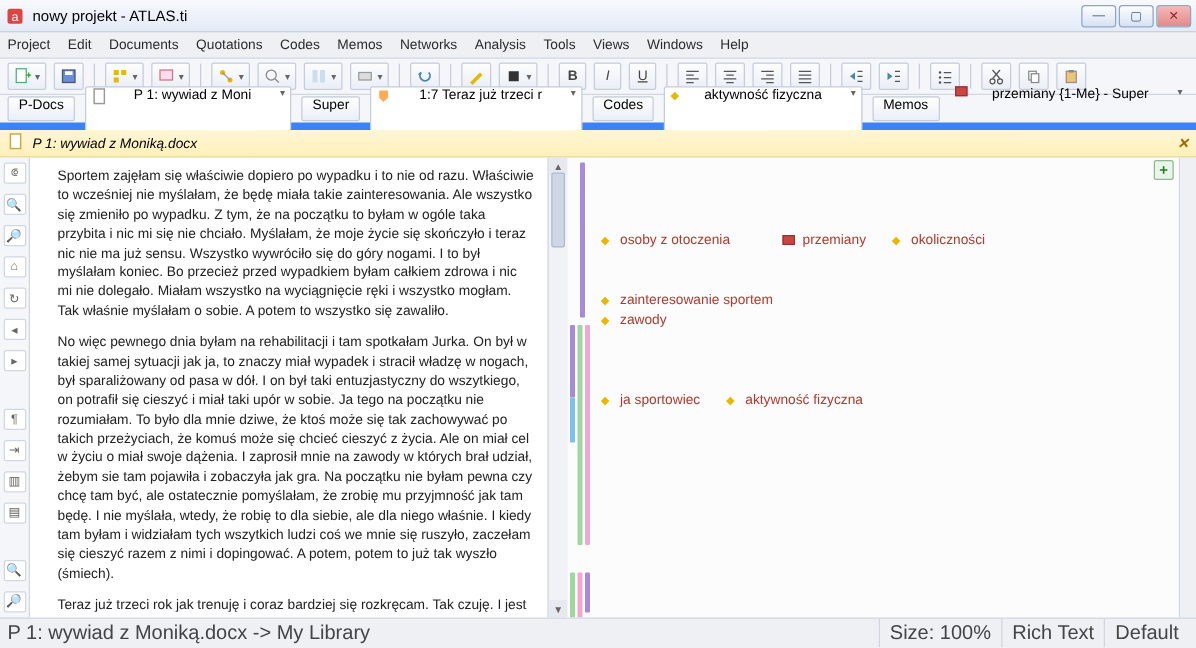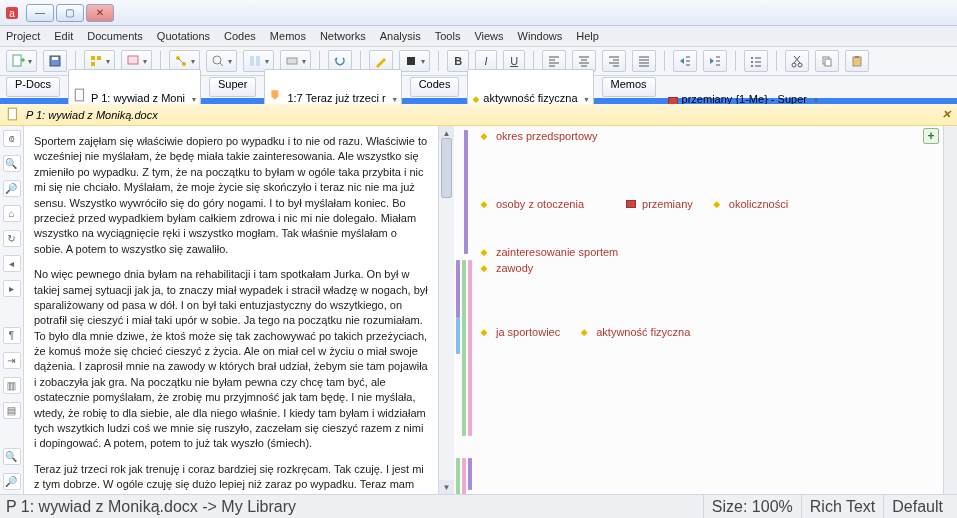--- a/index.html
+++ b/index.html
@@ -11,31 +11,31 @@
 .winbtn { width:28px; height:18px; border:1px solid #8fa5c7; border-radius:3px; background:linear-gradient(#fdfefe,#d6e2f2); display:flex; align-items:center; justify-content:center; font-size:10px; color:#3a5a8a;}
 .winbtn.close { background:linear-gradient(#f7b7b7,#e28a8a); color:#8a2a2a;}
 .menubar { height:20px; display:flex; align-items:center; padding:0 6px; gap:14px; font-size:11px; color:#2b2b2b; background:#eef0f4;}
 .menubar span { cursor:default;text-align:right; }
 .toolbar1 { height:30px; display:flex; align-items:center; padding:2px 6px; gap:6px; border-top:1px solid #d0d6e2; border-bottom:1px solid #d0d6e2; background:#f4f6fa;}
 .tbtn { height:22px; min-width:22px; border:1px solid #c5ccda; border-radius:2px; background:linear-gradient(#fdfdfe,#eaeef6); display:inline-flex; align-items:center; justify-content:center; font-size:11px; color:#444; padding:0 4px;}
 .tbsep { width:1px; height:20px; background:#c5ccda; margin:0 2px;}
 .drop::after{ content:"▾"; font-size:8px; margin-left:3px; color:#666;}
 .icons svg { width:14px; height:14px; }
 .toolbar2 { height:28px; display:flex; align-items:center; padding:2px 6px; gap:8px; border-bottom:6px solid #3b82f6; background:#f4f6fa; font-size:11px;}
-.combo { height:36px; border:1px solid #c5ccda; background:#fff; display:flex; align-items:flex-end; padding:0 4px; border-radius:2px; gap:4px;}
+.combo { height:36px; border:1px solid #c5ccda; background:#fff; display:flex; align-items:flex-start; padding:0 4px; border-radius:2px; gap:20px;}
 .combo::after{ content:"▾"; font-size:8px; color:#666; margin-left:3px;}
 .lbl-btn { height:20px; padding:0 8px; border:1px solid #c5ccda; border-radius:2px; background:linear-gradient(#fff,#eaeef6);}
 .doctab-row { height:22px; background:linear-gradient(#fff6d6,#fff0b8); border-bottom:1px solid #e7d88a; display:flex; align-items:center; padding:0 6px; font-size:11px; gap:6px;font-style:italic;}
 .doctab-row .closex { margin-left:auto; font-weight:bold; color:#a06a00; cursor:default;}
 .main { flex:1; display:flex; overflow:hidden; }
 .side-tools { width:24px; background:#f4f6fa; border-right:1px solid #d0d6e2; display:flex; flex-direction:column; align-items:center; padding:4px 0; gap:8px;}
 .side-tools .sb { width:18px; height:18px; border:1px solid #d0d6e2; border-radius:2px; background:#fff; display:flex; align-items:center; justify-content:center; font-size:10px; color:#666;}
 .doc-pane { flex:0 0 430px; position:relative; display:flex; }
 .doc-text { flex:1; background:#fff; padding:8px 10px; font-family:Georgia,"Times New Roman",serif; font-size:11px; line-height:1.4; color:#222; overflow:hidden; }
-.doc-text p { margin-bottom:10px; }
+.doc-text p { margin-bottom:10px;margin-left:12px; }
 .vscroll { width:16px; background:#f0f2f6; border-left:1px solid #d0d6e2; position:relative;}
 .vscroll .thumb { position:absolute; top:12px; left:2px; right:2px; height:60px; background:#cfd7e5; border:1px solid #aeb8ca; border-radius:2px;}
 .vscroll .arr { position:absolute; left:0; right:0; height:14px; display:flex; align-items:center; justify-content:center; font-size:8px; color:#666; background:#e6e9f0;}
 .vscroll .arr.top{ top:0; } .vscroll .arr.bot{ bottom:0; }
 .margin-pane { flex:1; background:#fcfcfd; overflow:hidden; padding:4px 6px 4px 24px; font-size:11px; position:relative;}
 .margin-pane .addbtn{ position:absolute; top:2px; right:4px; width:16px; height:16px; border:1px solid #8fb88f; background:#e8f5e8; color:#2a7a2a; border-radius:2px; display:flex; align-items:center; justify-content:center; font-size:12px; font-weight:bold;}
 .bars { position:absolute; top:0; left:2px; bottom:0; width:22px; }
 .bar { position:absolute; width:4px; border-radius:1px; }
 .b1{ background:#a68bd8; } .b2{ background:#f0a8d0; } .b3{ background:#9fd89f; } .b4{ background:#7dbff0;}
 .code-row { display:flex; align-items:center; gap:6px; margin-bottom:4px; }
@@ -53,20 +53,21 @@
 </head>
 <body>
 
 <div class="titlebar">
   <span class="appicon">
       <svg viewBox="0 0 16 16">
         <rect x="2" y="2" width="12" height="12" fill="#d44" rx="2"></rect>
         <text x="8" y="12" font-size="10" fill="#fff" text-anchor="middle">a</text>
       </svg>
     </span>
+  <span class="title">nowy projekt - ATLAS.ti</span>
   <div class="winbtns">
     <div class="winbtn">—</div>
     <div class="winbtn">▢</div>
     <div class="winbtn close">✕</div>
   </div>
 </div>
 
 <div class="menubar">
   <span>Project</span>
   <span>Edit</span>
@@ -312,26 +313,20 @@
       <div class="bar b1" style="top:4px;height:124px;left:8px"></div>
       <div class="bar b1" style="top:134px;height:58px;left:0px"></div>
       <div class="bar b3" style="top:134px;height:176px;left:6px"></div>
       <div class="bar b2" style="top:134px;height:176px;left:12px"></div>
       <div class="bar b4" style="top:192px;height:36px;left:0px"></div>
       <div class="bar b3" style="top:332px;height:68px;left:0px"></div>
       <div class="bar b2" style="top:332px;height:68px;left:6px"></div>
       <div class="bar b1" style="top:332px;height:32px;left:12px"></div>
     </div>
 
-    <div class="region" style="margin-top:0">
-      <div class="code-row">
-          <span class="ic diamond"></span>
-          <span class="cname">okres przedsportowy</span>
-        </div>
-    </div>
 
     <div class="region" style="margin-top:56px">
       <div class="code-row">
           <span class="ic diamond"></span>
           <span class="cname">osoby z otoczenia</span>
         <span style="width:30px"></span>
           <span class="redbook"></span>
           <span class="cname">przemiany</span>
         <span style="width:6px"></span>
           <span class="ic diamond"></span>

